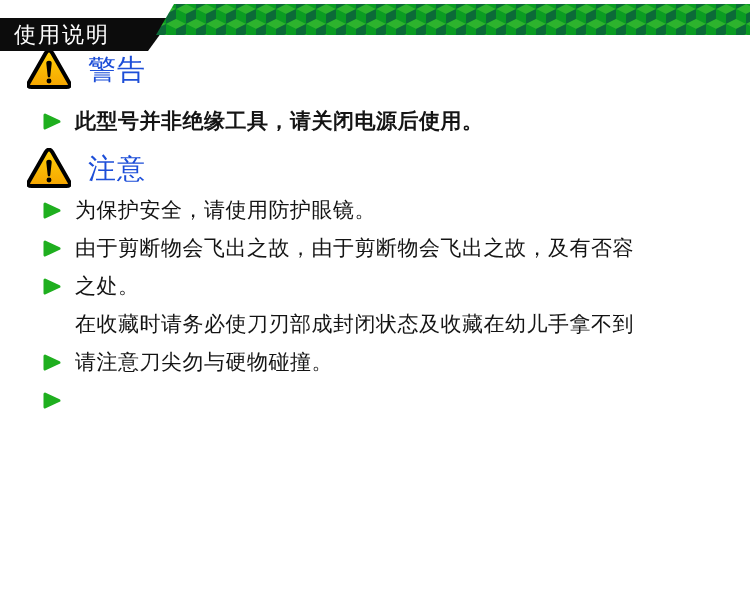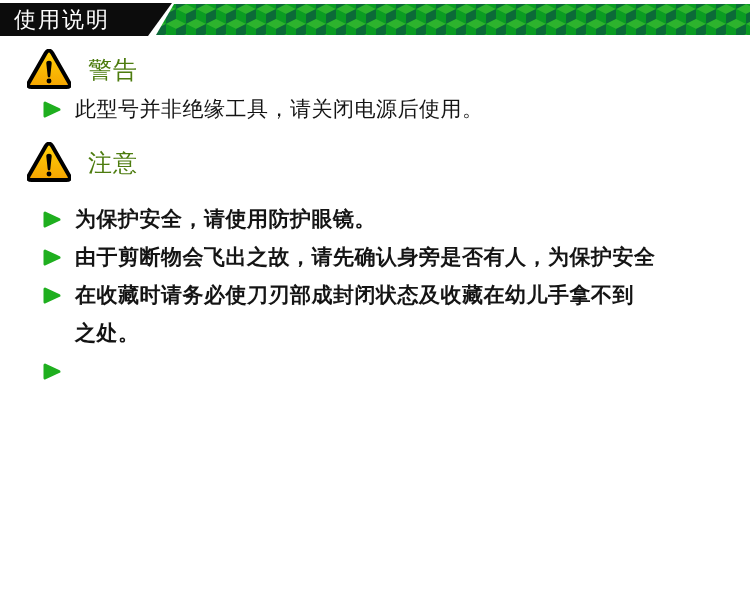--- a/index.html
+++ b/index.html
@@ -4,47 +4,47 @@
 <style>
   html,body{margin:0;padding:0;}
   body{
     width:750px;height:600px;background:#ffffff;overflow:hidden;
     font-family:"Liberation Sans","DejaVu Sans",sans-serif;
     color:#111111;
   }
   
   .header{position:relative;height:36px;}
   .black-bar{
-    position:absolute;top:3px;left:0;width:172px;height:33px;
+    position:absolute;top:18px;left:0;width:172px;height:33px;
     background:#0c0c0c;
     clip-path:polygon(0 0,172px 0,148px 100%,0 100%);
     display:flex;align-items:center;
   }
   .header-title{
     color:#ffffff;font-size:22px;letter-spacing:2px;
     padding-left:14px;white-space:nowrap;
   }
   .green-band{
     position:absolute;top:4px;left:156px;right:0;height:31px;
     clip-path:polygon(18px 0,100% 0,100% 100%,0 100%);
   }
   .green-band svg{display:block;width:100%;height:100%;}
   .c-top{fill:#2db32d;}
   .c-left{fill:#0a9c22;}
   .c-right{fill:#0c6a38;}
   
   .content{padding-left:27px;}
   .section-heading{display:flex;align-items:center;}
   .section-heading .warn-icon{flex:none;width:44px;height:41px;}
-  .heading-text{font-size:24px;color:#4d7c0f;margin-left:17px;letter-spacing:1px;}
+  .heading-text{font-size:28px;color:#1d4ed8;margin-left:17px;letter-spacing:1px;}
   .h-warning{margin-top:13px;}
-  .h-caution{margin-top:14px;}
+  .h-caution{margin-top:8px;}
   .list{margin:0;}
-  .warn-list{margin-top:0;}
-  .caution-list{margin-top:17px;font-weight:bold;}
+  .warn-list{margin-top:12px;font-weight:bold;}
+  .caution-list{margin-top:2px;}
   .item{display:flex;margin:0;}
   .bullet{flex:none;width:20px;height:19px;margin-left:15px;margin-right:13px;margin-top:10px;}
   .bullet path{fill:#1faf1f;stroke:#1faf1f;stroke-width:3;stroke-linejoin:round;}
   .item-text{font-size:21px;line-height:38px;color:#141414;letter-spacing:0.5px;}
   .item-text div{white-space:nowrap;}
 </style>
 </head>
 <body>
 
 <div class="header">
@@ -134,34 +134,43 @@
         <div>为保护安全，请使用防护眼镜。</div>
         <div></div>
       </div>
     </div>
 
     <div class="item">
       <svg class="bullet" viewBox="0 0 20 19">
           <path d="M3 3 L17 9.5 L3 16 Z"></path>
         </svg>
       <div class="item-text">
-        <div>由于剪断物会飞出之故，请先确认身旁是否有人，为保护安全</div>
+        <div>由于剪断物会飞出之故，由于剪断物会飞出之故，及有否容</div>
       </div>
     </div>
 
     <div class="item">
       <svg class="bullet" viewBox="0 0 20 19">
           <path d="M3 3 L17 9.5 L3 16 Z"></path>
         </svg>
       <div class="item-text">
+        <div>之处。</div>
         <div>在收藏时请务必使刀刃部成封闭状态及收藏在幼儿手拿不到</div>
-        <div>之处。</div>
       </div>
     </div>
 
+    <div class="item">
+      <svg class="bullet" viewBox="0 0 20 19">
+          <path d="M3 3 L17 9.5 L3 16 Z"></path>
+        </svg>
+      <div class="item-text">
+        <div>请注意刀尖勿与硬物碰撞。</div>
+        <div></div>
+      </div>
+    </div>
 
     <div class="item">
       <svg class="bullet" viewBox="0 0 20 19">
           <path d="M3 3 L17 9.5 L3 16 Z"></path>
         </svg>
     </div>
 
 
   </div>
 </div>

